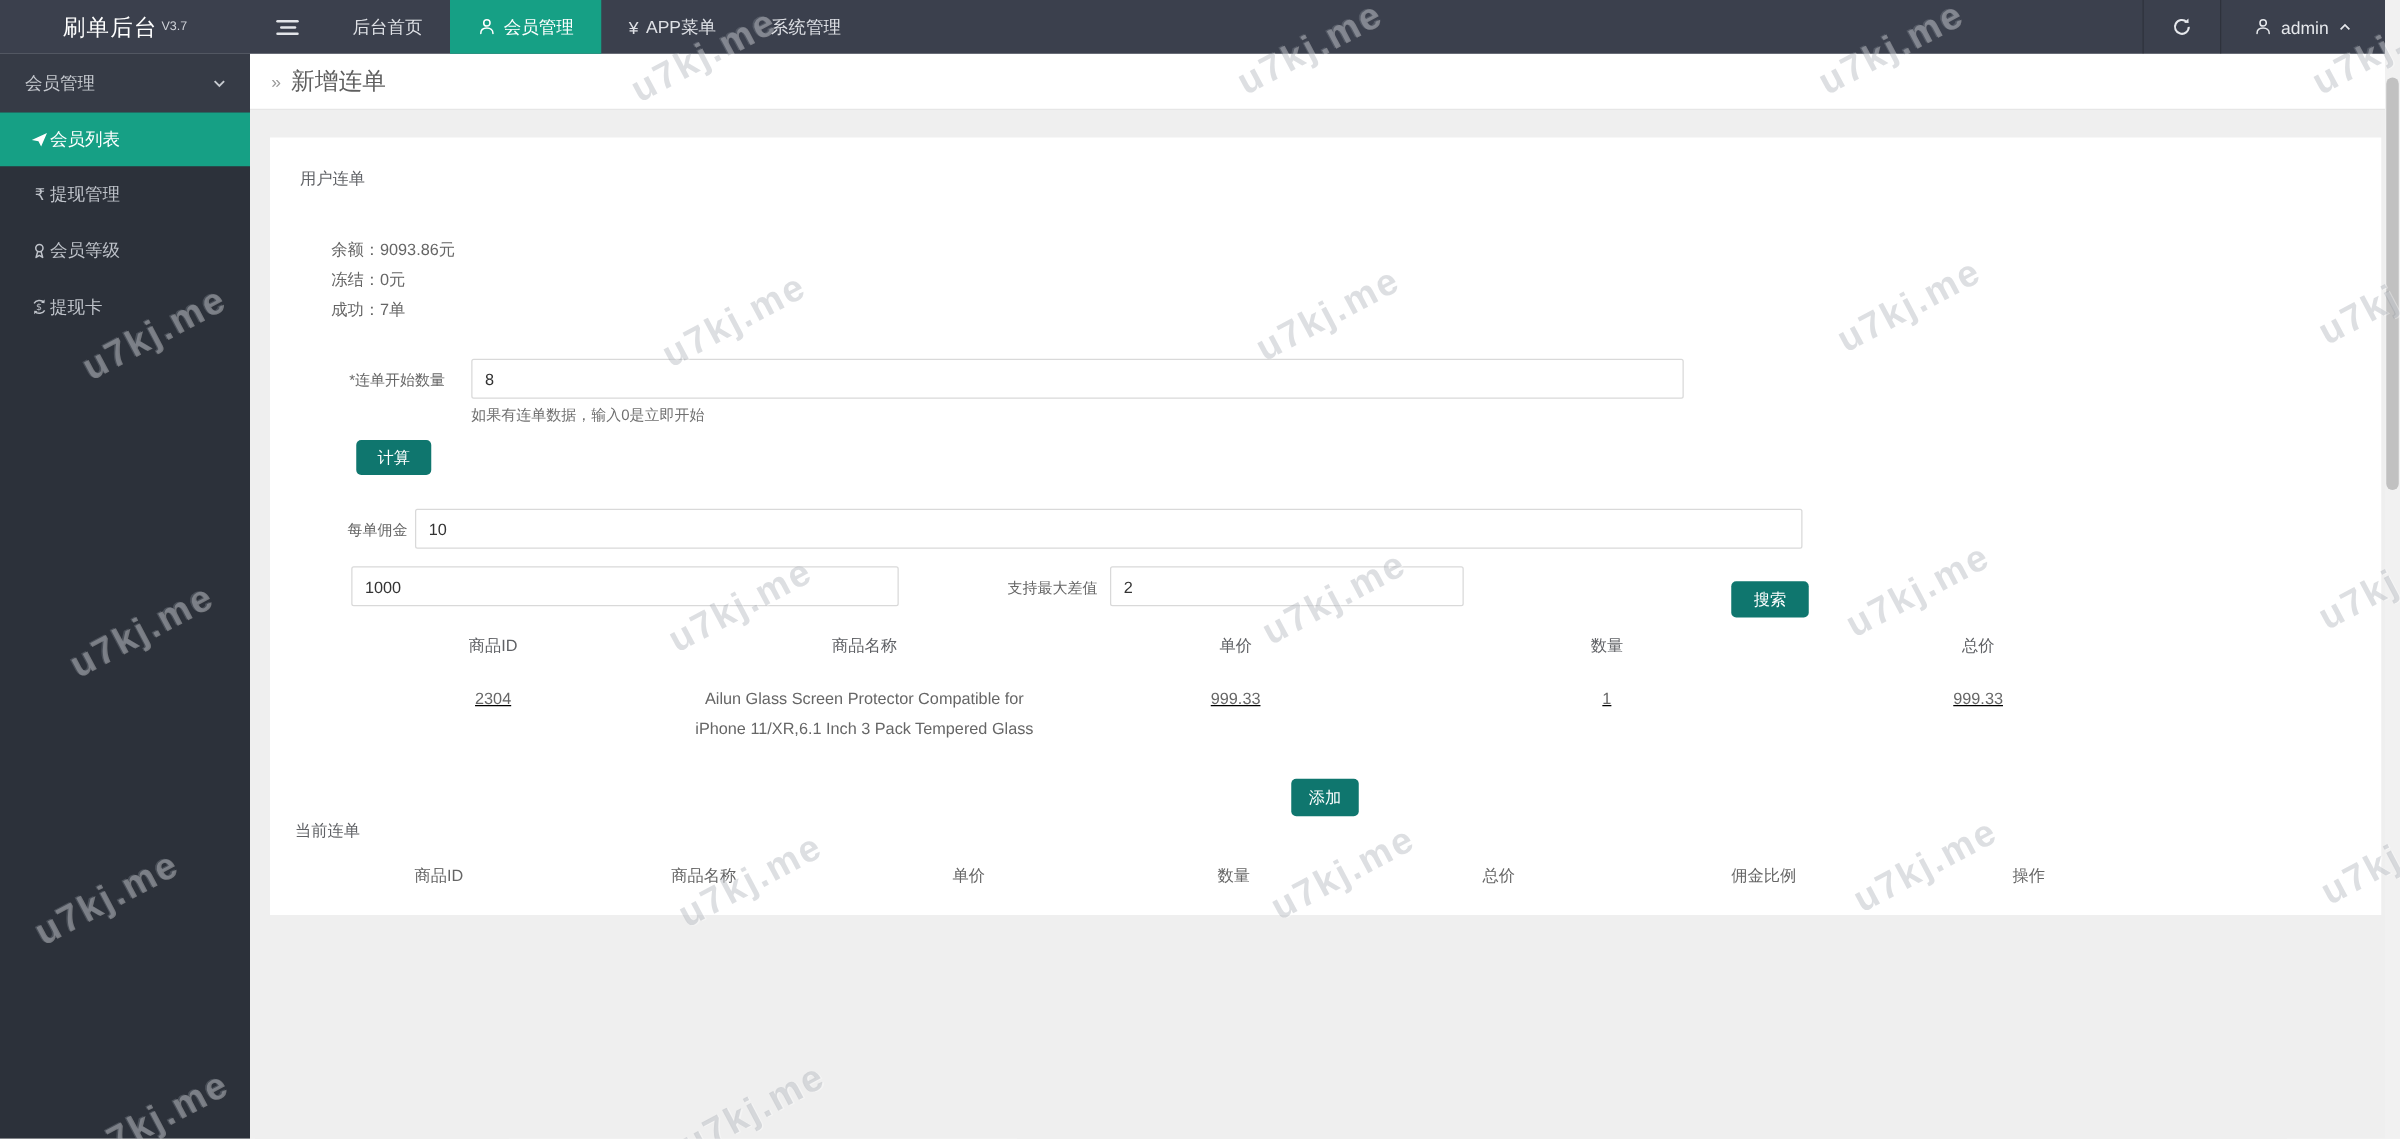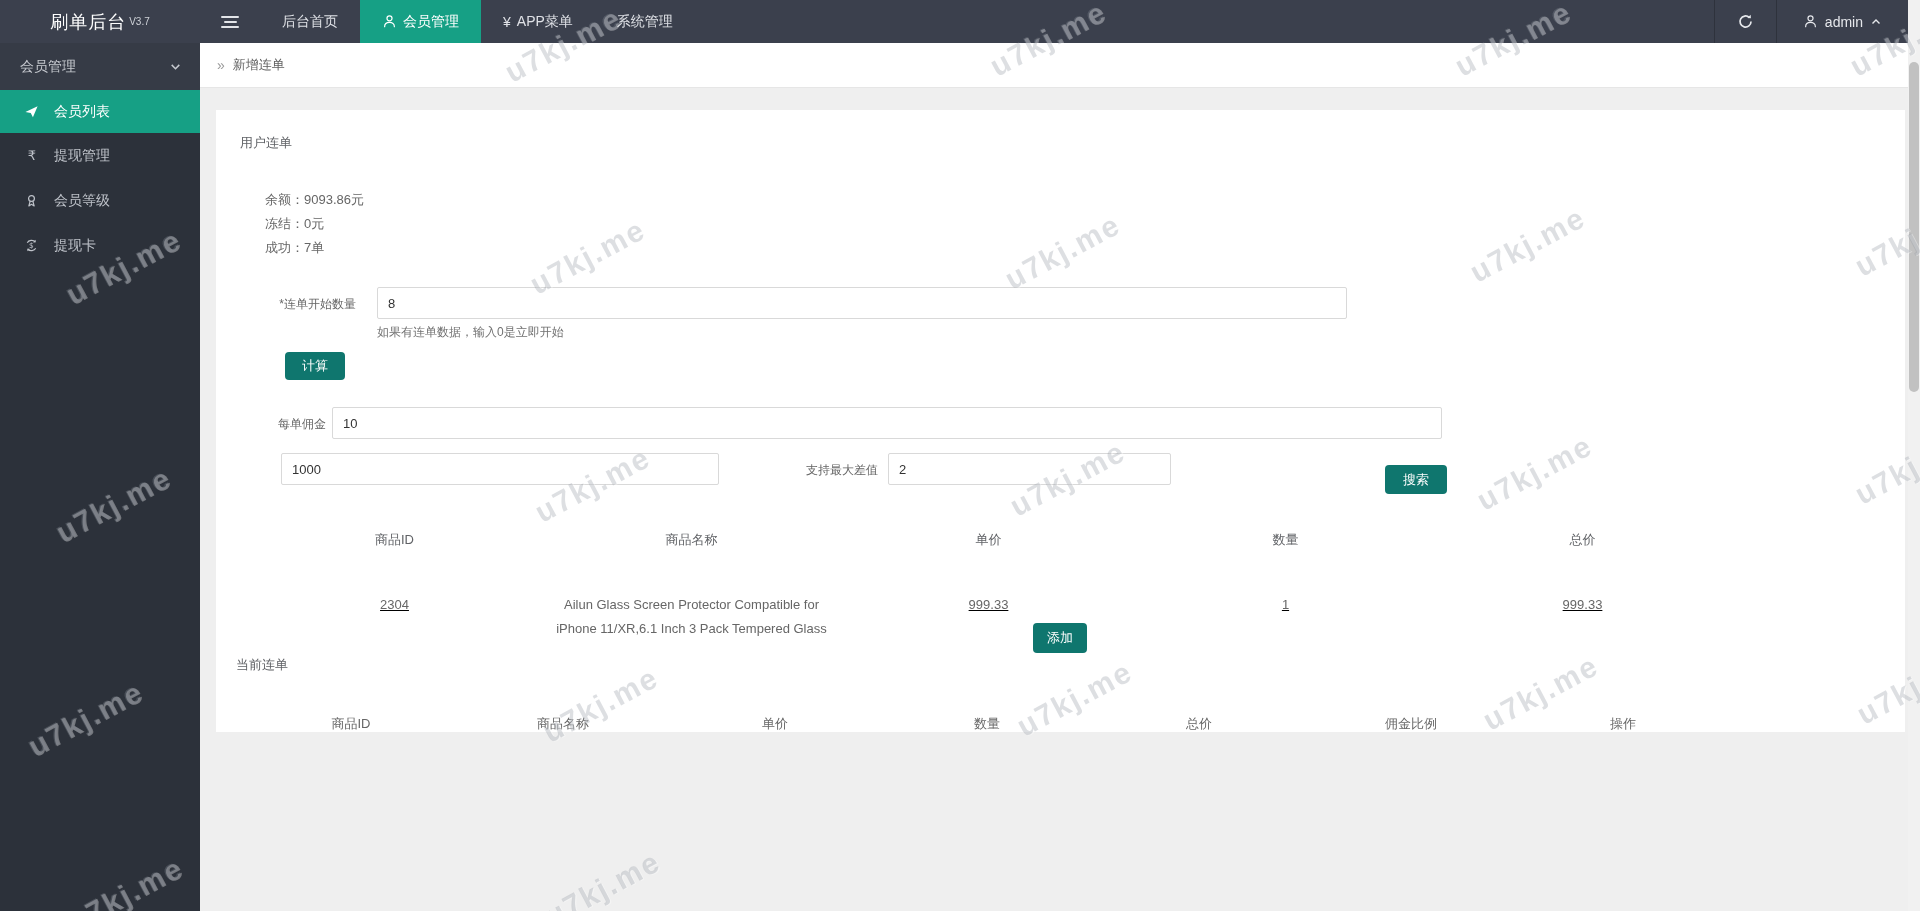--- a/index.html
+++ b/index.html
@@ -19,29 +19,29 @@
   .nav-tab.active { background: #16a085; color: #fff; }
   .nav-tab .yen { font-size: 14px; }
   .topbar-right { margin-left: auto; display: flex; align-items: stretch; }
   .tb-right-item { display: flex; align-items: center; padding: 0 22px; color: #e6e8ec; border-left: 1px solid rgba(0,0,0,0.22); cursor: pointer; }
   .tb-user { gap: 7px; font-size: 14px; padding: 0 26px; }
   svg.ic { display: block; }
 
   
   .sidebar { position: absolute; left: 0; top: 43px; width: 200px; height: 868px; background: #2c313a; z-index: 4; }
   .side-group { height: 47px; background: #363b46; display: flex; align-items: center; justify-content: space-between; padding: 0 18px 0 20px; color: #c6c9cf; font-size: 14px; cursor: pointer; }
-  .side-item { height: 45px; display: flex; align-items: center; gap: 14px; padding-left: 24px; color: #bfc3ca; font-size: 14px; cursor: pointer; }
+  .side-item { height: 45px; display: flex; align-items: center; gap: 0; padding-left: 24px; color: #bfc3ca; font-size: 14px; cursor: pointer; }
   .side-item.active { height: 43px; background: #16a085; color: #fff; }
   .side-item .glyph { width: 16px; text-align: center; font-size: 13px; }
 
   
   .content { position: absolute; left: 200px; top: 43px; width: 1708px; height: 868px; background: #efefef; }
   .breadcrumb-bar { height: 45px; background: #fff; border-bottom: 1px solid #e6e6e6; display: flex; align-items: center; padding-left: 17px; }
   .bc-chev { color: #9a9a9a; font-size: 14px; margin-right: 8px; }
-  .bc-label { color: #5f5f5f; font-size: 13px; }
+  .bc-label { color: #5f5f5f; font-size: 19px; }
 
   .card { position: absolute; left: 16px; top: 67px; width: 1689px; height: 622px; background: #fff; }
 
   .s-title { position: absolute; left: 24px; top: 24px; font-size: 13px; color: #606266; }
   .stats { position: absolute; left: 49px; top: 78px; font-size: 13px; color: #666; line-height: 24px; }
   .stat-line span { color: #666; }
 
   .f-label { position: absolute; font-size: 12px; color: #666; text-align: right; }
   .lbl-start { left: 0; top: 186px; width: 140px; }
   .lbl-comm { left: 0; top: 306px; width: 110px; }
@@ -55,21 +55,21 @@
 
   .hint { position: absolute; left: 161px; top: 214px; font-size: 12px; color: #707070; }
 
   .btn { position: absolute; background: #0f766e; color: #fff; border: none; border-radius: 4px; font-size: 13px; font-family: inherit; cursor: pointer; }
   .btn-calc { left: 69px; top: 242px; width: 60px; height: 28px; }
   .btn-search { left: 1169px; top: 355px; width: 62px; height: 29px; }
   .btn-add { left: 817px; top: 513px; width: 54px; height: 30px; }
 
   .ptable { position: absolute; left: 30px; top: 398px; width: 1485px; }
   .trow { display: flex; }
-  .tcell { flex: 1; text-align: center; font-size: 13px; color: #666; margin-top: 23px; }
+  .tcell { flex: 1; text-align: center; font-size: 13px; color: #666; }
   .ptable .head .tcell { color: #606266; }
   .ptable .body { margin-top: 21px; text-decoration: underline; }
   .ptable .body .tcell { line-height: 24px; }
   .name-wrap { display: inline-block; max-width: 332px; }
 
   .cur-title { position: absolute; left: 20px; top: 546px; font-size: 13px; color: #606266; }
   .ctable { position: absolute; left: 29px; top: 582px; width: 1484px; }
 
   
   .scrollbar { position: absolute; right: 0; top: 0; width: 12px; height: 911px; background: #f1f1f1; z-index: 6; }

